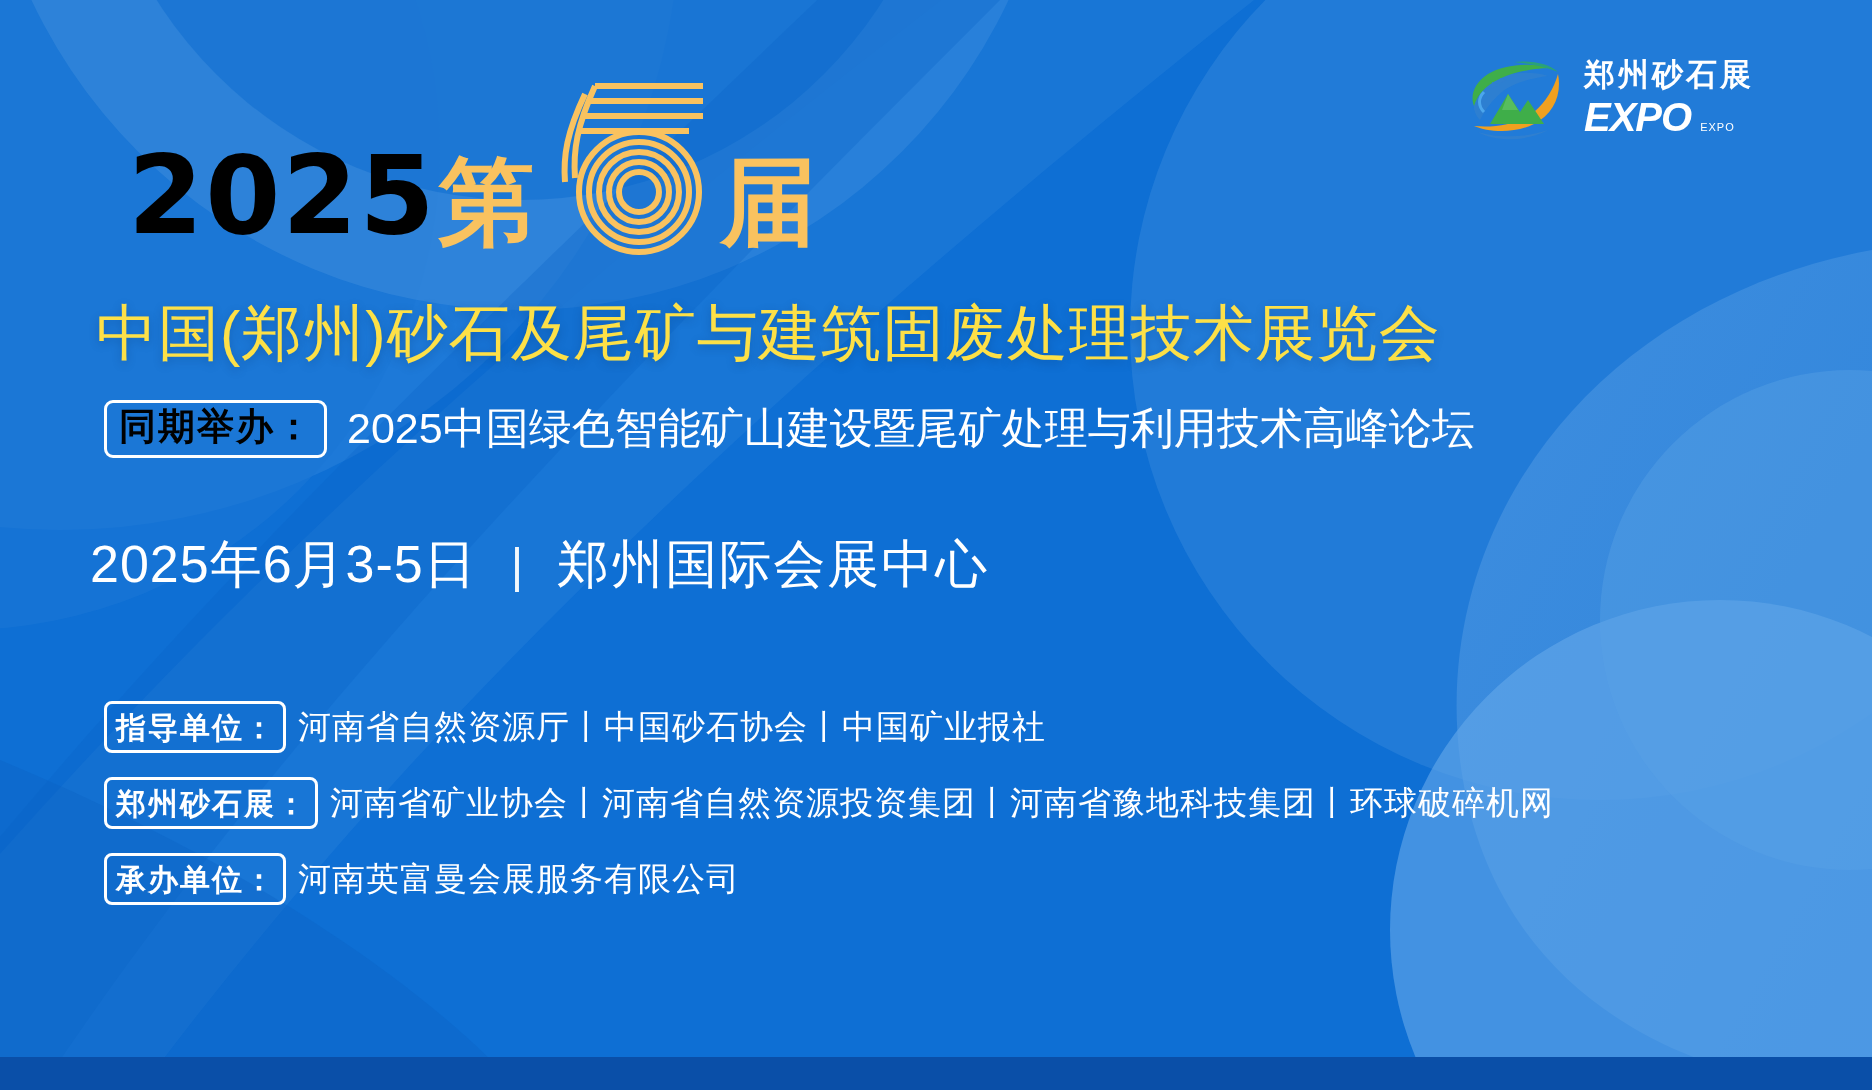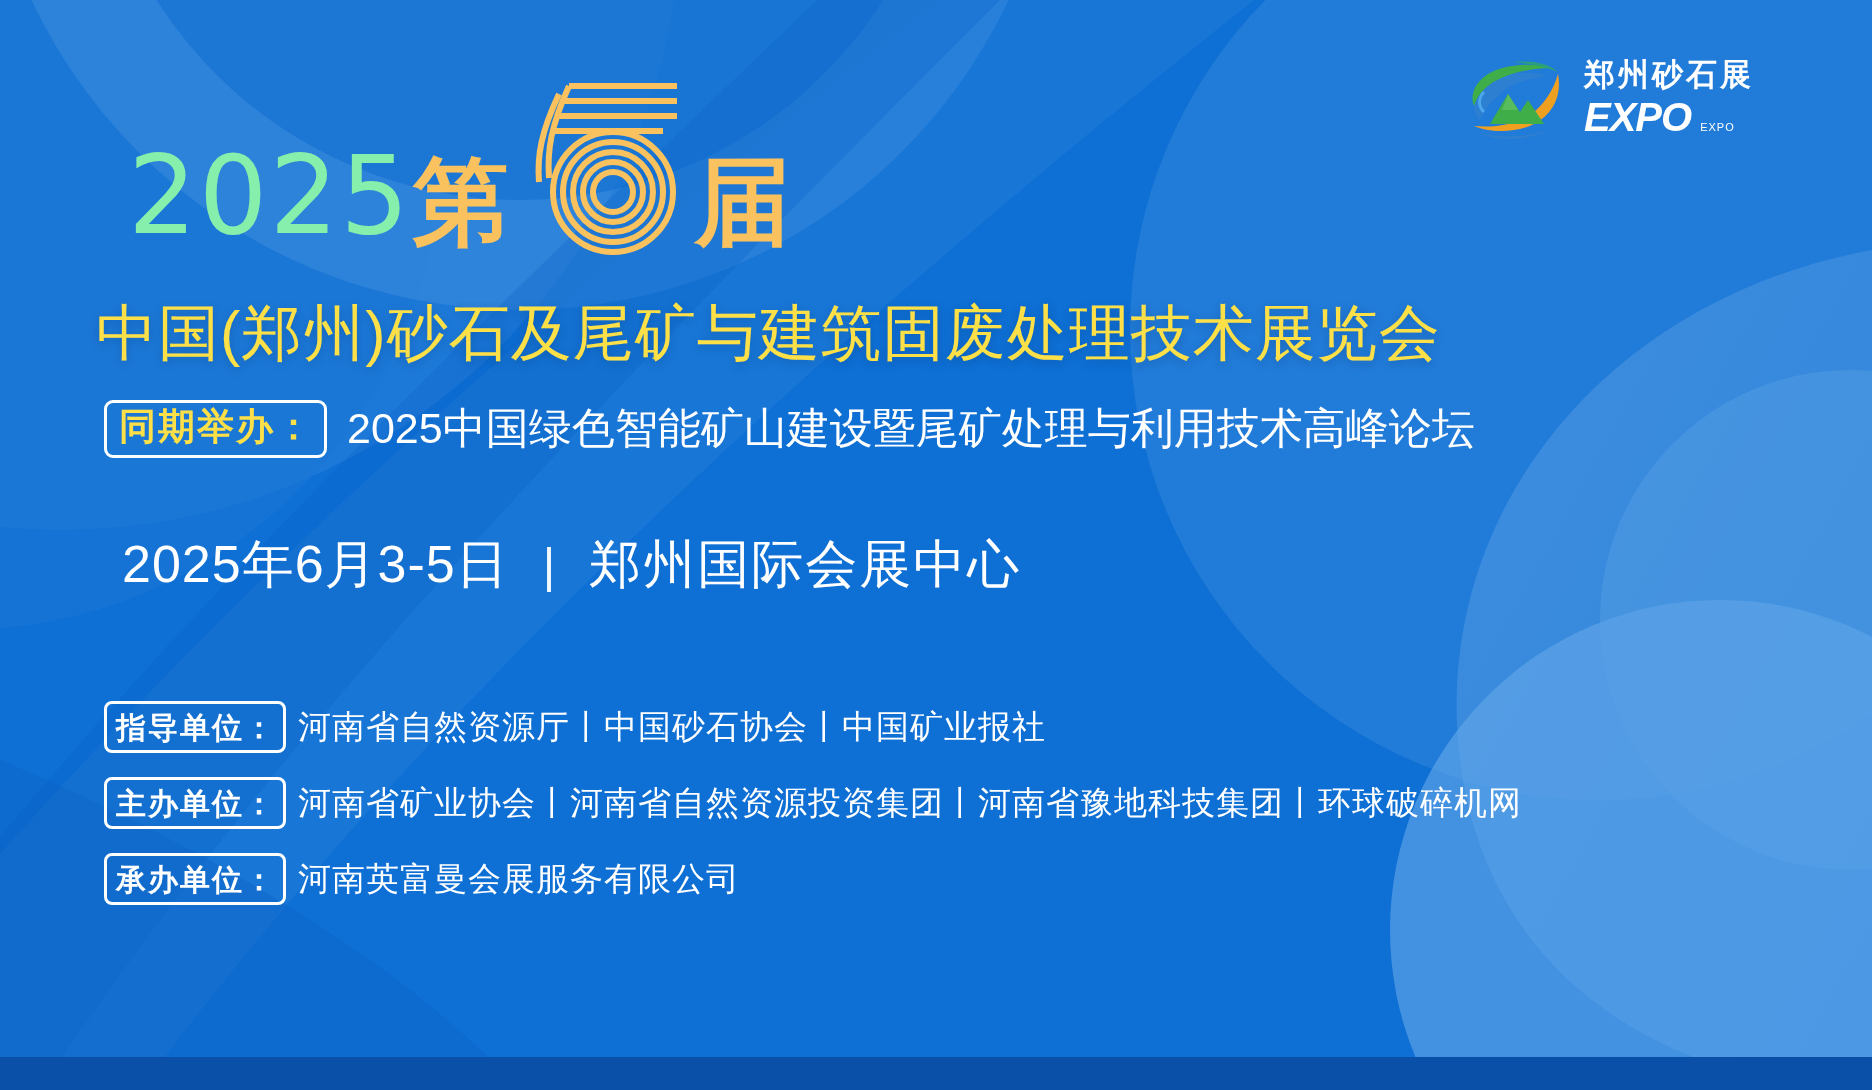--- a/index.html
+++ b/index.html
@@ -81,23 +81,23 @@
   
   #headline-row {
     position: absolute;
     left: 128px;
     top: 130px;
     height: 120px;
     display: flex;
     align-items: flex-end;
   }
   #headline-year {
-    color: #86efac;
+    color: #000000;
     font-size: 108px;
-    font-weight: normal;
+    font-weight: bold;
     letter-spacing: 2px;
     line-height: 1;
     font-family: "DejaVu Sans", sans-serif;
   }
   #headline-di {
     color: #f9c25f;
     font-size: 96px;
     font-weight: bold;
     line-height: 1;
     margin-left: 2px;
@@ -136,39 +136,39 @@
     position: absolute;
     left: 104px;
     top: 400px;
     display: flex;
     align-items: center;
     gap: 20px;
   }
   .tag-box {
     border: 3px solid #ffffff;
     border-radius: 9px;
-    color: #fde047;
+    color: #000000;
     padding: 3px 10px 6px 12px;
     font-size: 37px;
     font-weight: bold;
     letter-spacing: 2px;
     line-height: 1.15;
     white-space: nowrap;
   }
   #forum-name {
     color: #ffffff;
     font-size: 43px;
     letter-spacing: 0px;
     white-space: nowrap;
   }
 
   
   #datetime-row {
     position: absolute;
-    left: 122px;
+    left: 90px;
     top: 530px;
     display: flex;
     align-items: center;
     color: #ffffff;
     font-size: 52px;
     white-space: nowrap;
   }
   #date-text { letter-spacing: 1px; }
   #datetime-sep {
     margin: 0 34px;
@@ -321,21 +321,21 @@
     <span id="datetime-sep">|</span>
     <span id="venue-text">郑州国际会展中心</span>
   </div>
 
   <div id="organizers">
     <div class="org-row">
       <span class="org-tag">指导单位：</span>
       <span class="org-value">河南省自然资源厅丨中国砂石协会丨中国矿业报社</span>
     </div>
     <div class="org-row">
-      <span class="org-tag">主办单位：</span>
+      <span class="org-tag">郑州砂石展：</span>
       <span class="org-value">河南省矿业协会丨河南省自然资源投资集团丨河南省豫地科技集团丨环球破碎机网</span>
     </div>
     <div class="org-row">
       <span class="org-tag">承办单位：</span>
       <span class="org-value">河南英富曼会展服务有限公司</span>
     </div>
   </div>
 
 </div>
 

